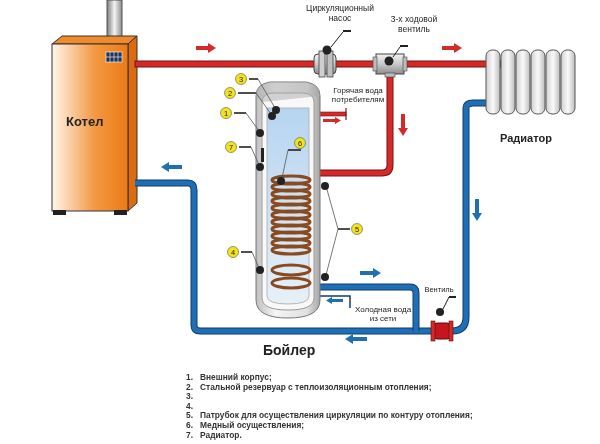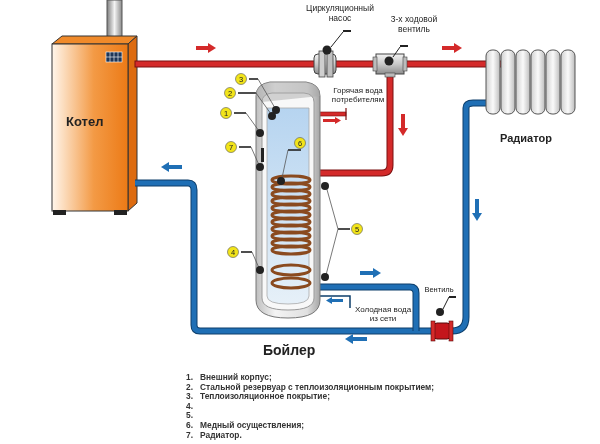--- a/index.html
+++ b/index.html
@@ -244,31 +244,31 @@
   <text class="lbl" x="263" y="355" font-size="14" font-weight="bold">Бойлер</text>
 </svg>
 
 <div class="legend">
   <div class="legend-row">
       <span class="legend-num">1.</span>
       <span>Внешний корпус;</span>
     </div>
   <div class="legend-row">
       <span class="legend-num">2.</span>
-      <span>Стальной резервуар с теплоизоляционным покрытием;</span>
+      <span>Стальной резервуар с теплоизоляционным отопления;</span>
     </div>
   <div class="legend-row">
       <span class="legend-num">3.</span>
-      <span>Теплоизоляционное покрытие;</span>
     </div>
   <div class="legend-row">
       <span class="legend-num">4.</span>
     </div>
   <div class="legend-row">
       <span class="legend-num">5.</span>
+      <span>Патрубок для осуществления циркуляции по контуру отопления;</span>
     </div>
   <div class="legend-row">
       <span class="legend-num">6.</span>
       <span>Медный осуществления;</span>
     </div>
   <div class="legend-row">
       <span class="legend-num">7.</span>
       <span>Радиатор.</span>
     </div>
 </div>

